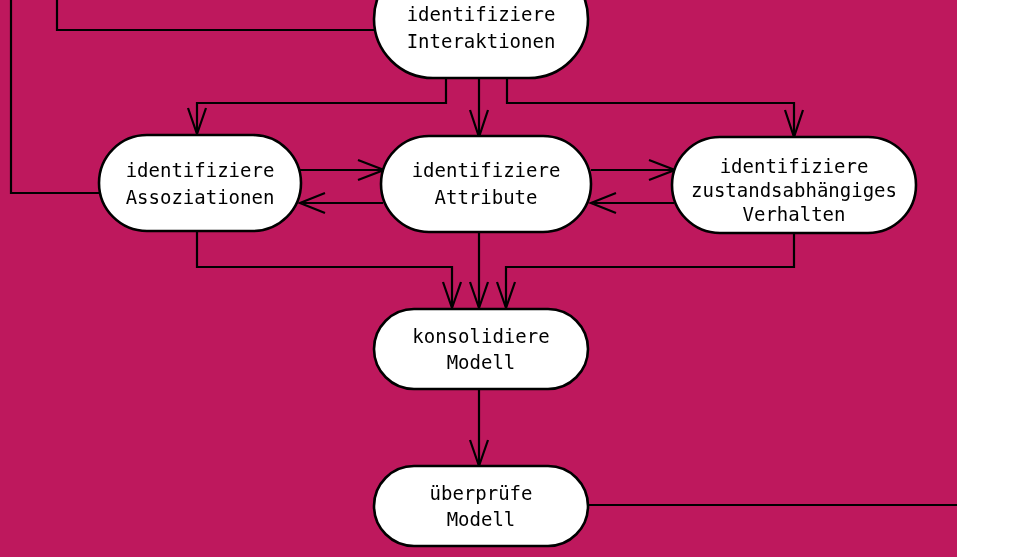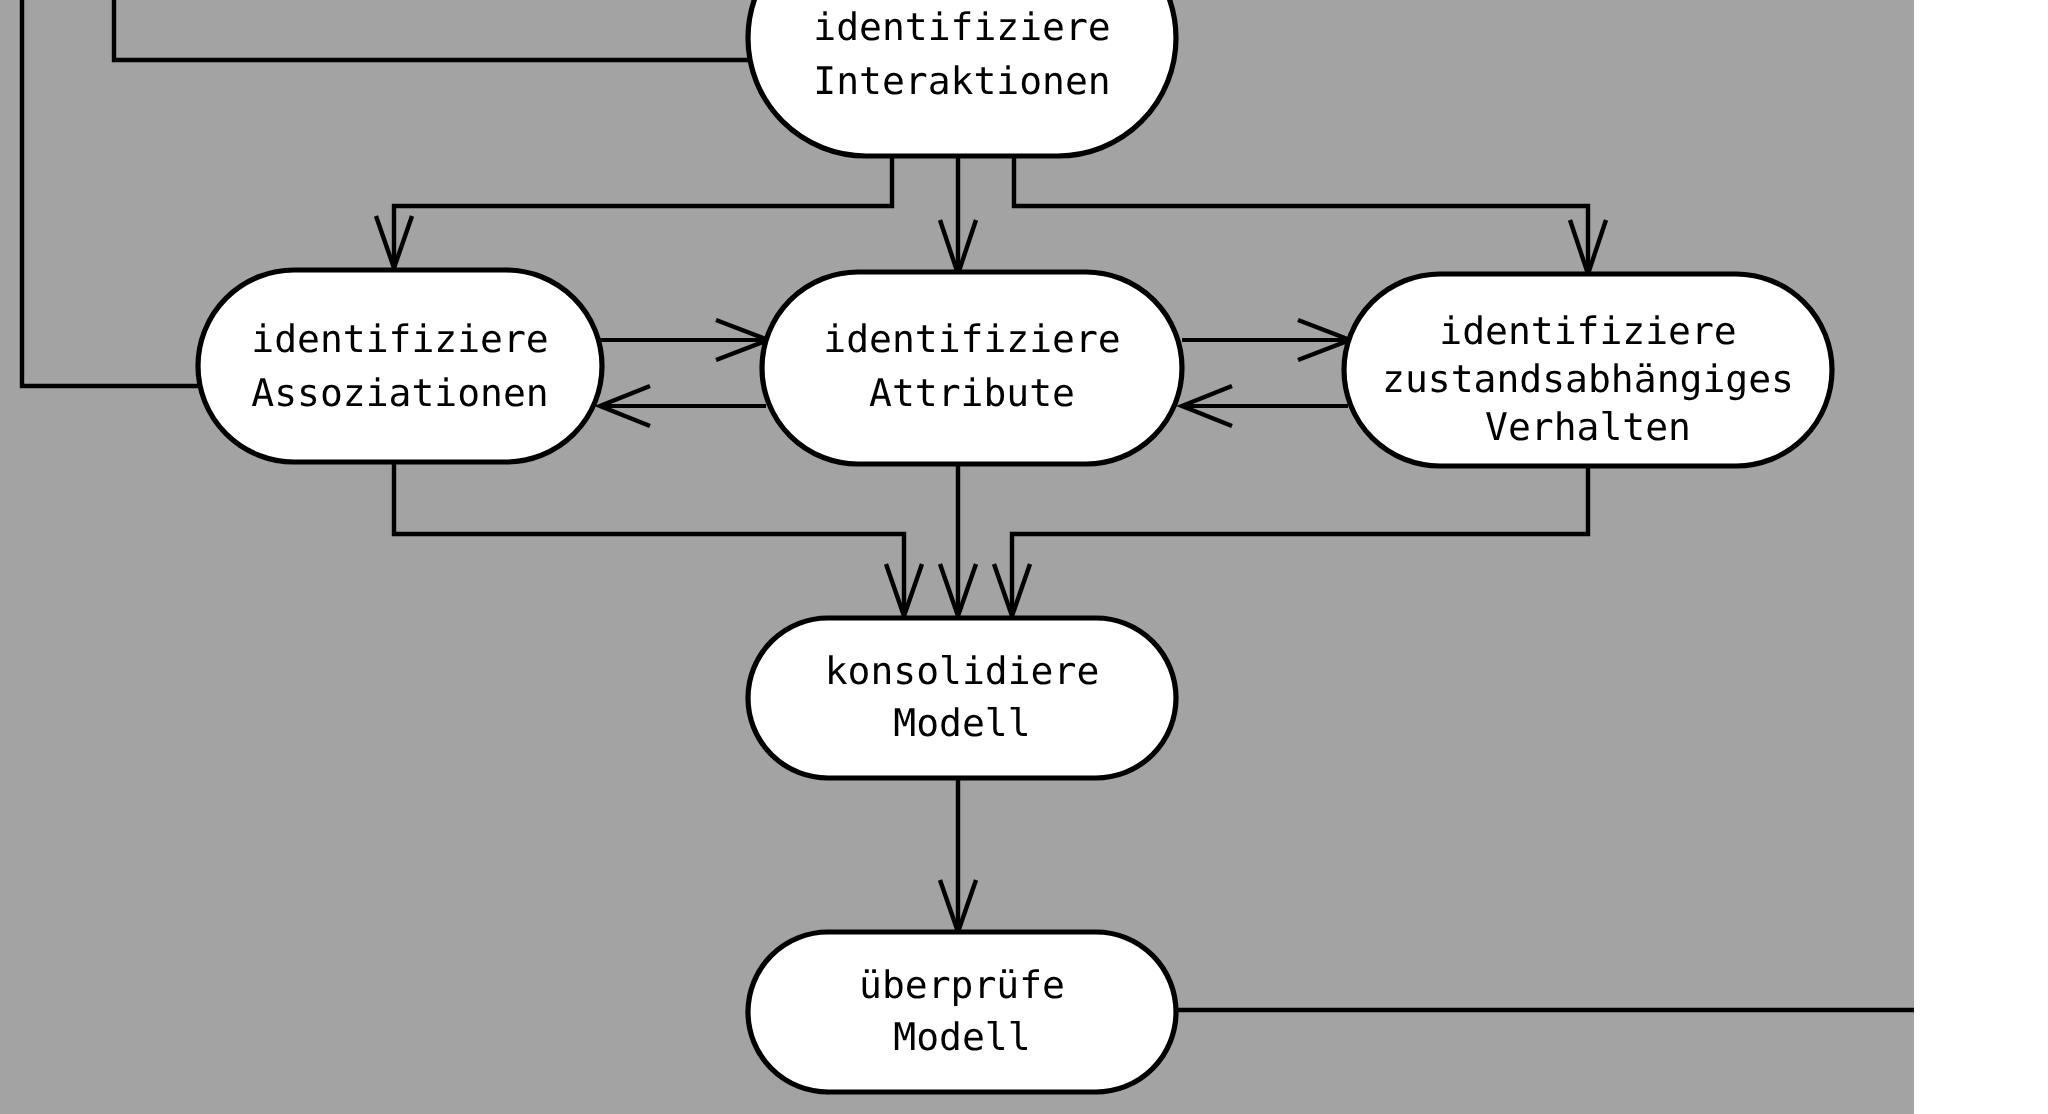--- a/index.html
+++ b/index.html
@@ -4,21 +4,21 @@
 <style>
   html, body {
     margin: 0;
     padding: 0;
     background: #ffffff;
   }
   #diagram-root {
     position: relative;
     width: 957px;
     height: 557px;
-    background: #a3a3a3;
+    background: #be185d;
     overflow: hidden;
     font-family: "DejaVu Sans Mono", "Liberation Mono", monospace;
     text-align: center;
   }
   #flow-svg {
     position: absolute;
     top: 0;
     left: 0;
     width: 1024px;
     height: 557px;

